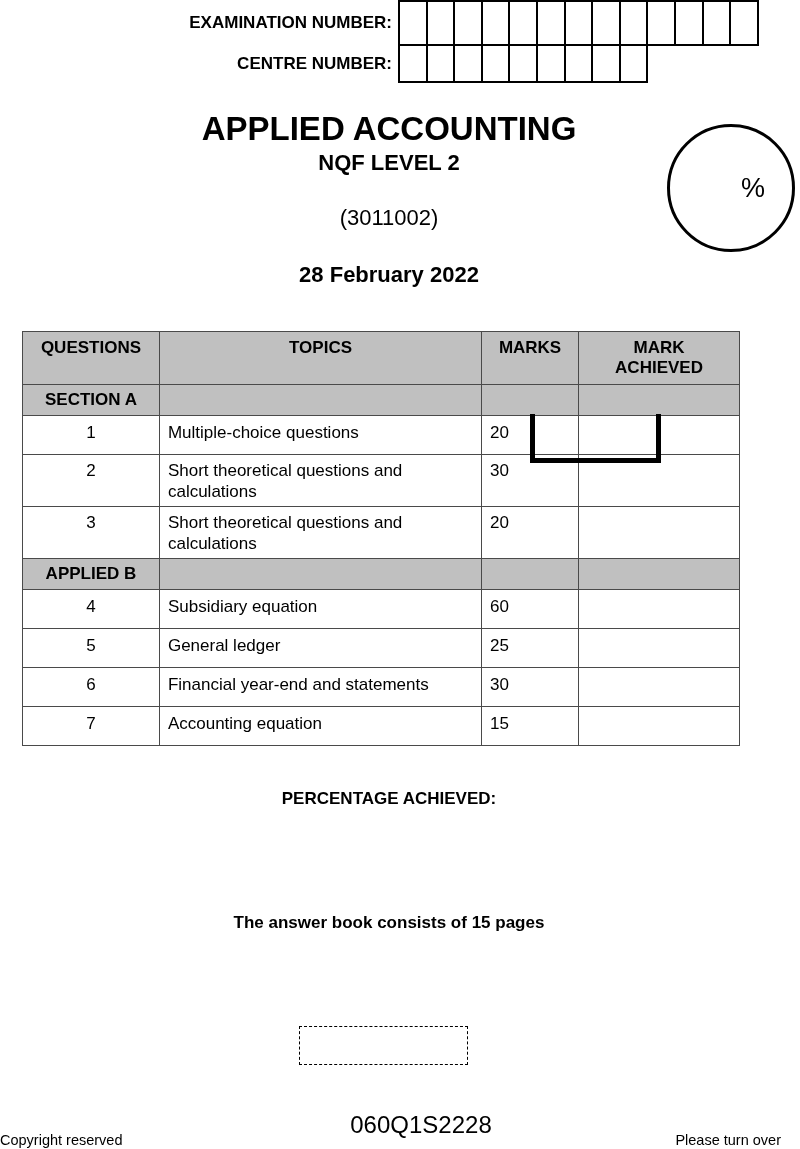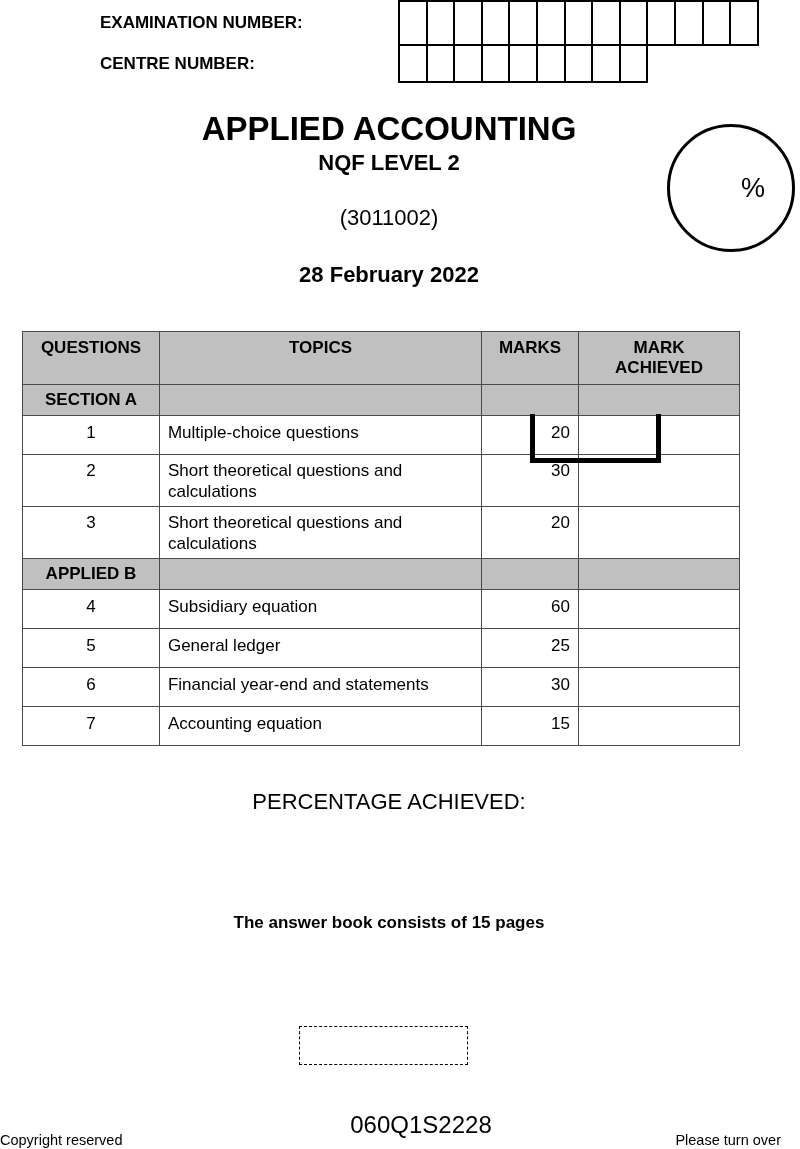--- a/index.html
+++ b/index.html
@@ -1,43 +1,43 @@
 <!DOCTYPE html>
 <html><head>
 <meta charset="utf-8">
 <style>
   html, body { margin: 0; padding: 0; background: #ffffff; }
   body { width: 800px; height: 1149px; position: relative; overflow: hidden;
          font-family: "Liberation Sans", sans-serif; color: #000; }
   .abs { position: absolute; }
-  .lbl { font-weight: bold; font-size: 17px; }
+  .lbl { font-weight: bold; font-size: 17px; text-align: right; }
   .grid { position: absolute; display: flex; }
   .cell { box-sizing: border-box; width: 29.6px; border: 2px solid #000; margin-left: -2px; background: #fff; }
   .center { position: absolute; left: 0; width: 778px; text-align: center; }
   .title { font-weight: bold; font-size: 33px; top: 110px; }
   .sub { font-weight: bold; font-size: 22px; top: 150px; }
   .code { font-size: 22px; top: 205px; }
   .date { font-weight: bold; font-size: 22px; top: 262px; }
   .circle { position: absolute; left: 667px; top: 124px; width: 128px; height: 128px;
             border: 3px solid #000; border-radius: 50%; box-sizing: border-box; }
   .pct { position: absolute; left: 741px; top: 173px; font-size: 27px; }
   table { position: absolute; left: 22px; top: 331px; border-collapse: collapse; width: 718px; font-size: 17px; }
   td, th { border: 1.3px solid #4a4a4a; vertical-align: top; padding: 6px 8px 0 8px; box-sizing: border-box; }
   th { background: #c0c0c0; font-weight: bold; text-align: center; height: 53px; line-height: 20px; }
   .sec td { background: #c0c0c0; height: 31px; padding-top: 5px; margin-left: 29px; }
   .sec td:first-child { font-weight: bold; text-align: center; }
   td.q { text-align: center; }
-  td.m { text-align: right; }
+  td.m { text-align: left; }
   .r1 td { height: 39px; padding-top: 7px; }
   .r2 td { height: 52px; line-height: 21px; padding-top: 5px; }
   .rN td { height: 39px; padding-top: 7px; }
   .rT td { height: 42px; padding-top: 6px; font-weight: bold; }
   .bracket { position: absolute; left: 530px; top: 414px; width: 131px; height: 49px;
              border: 5px solid #000; border-top: none; box-sizing: border-box; }
-  .pctach { font-weight: normal; font-size: 22px; top: 789px; }
+  .pctach { font-weight: bold; font-size: 17px; top: 789px; }
   .pages { font-weight: bold; font-size: 17px; top: 913px; }
   .dashbox { position: absolute; left: 299px; top: 1026px; width: 169px; height: 39px;
              border: 1.5px dashed #000; box-sizing: border-box; }
   .paper { font-size: 24px; top: 1111px; margin-left: 32px; }
   .foot { position: absolute; top: 1132px; font-size: 14.5px; }
 </style>
 </head>
 <body>
 
 <div class="abs lbl" style="left:100px; top:13px; width:292px;">EXAMINATION NUMBER:</div>

